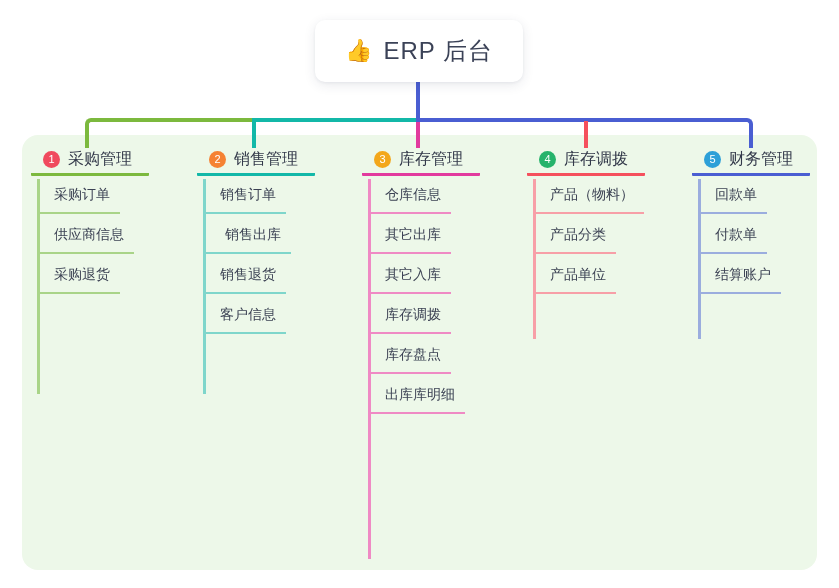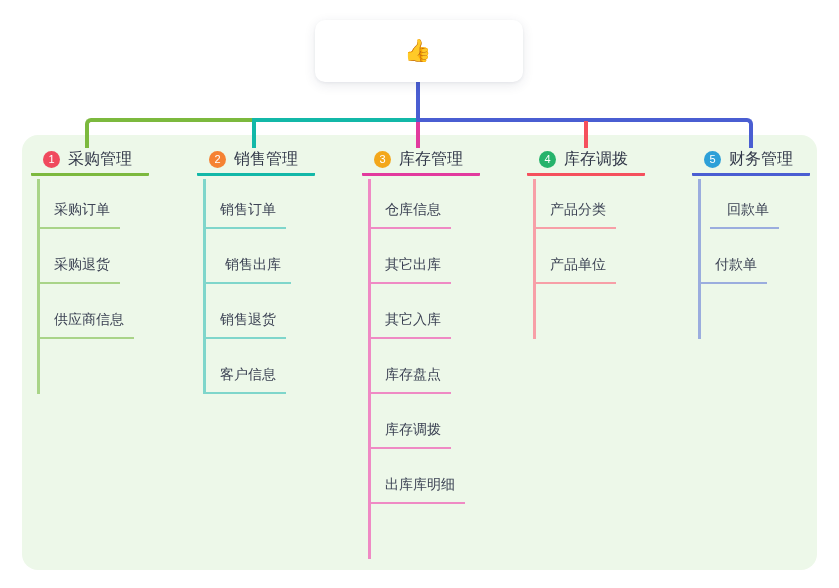--- a/index.html
+++ b/index.html
@@ -28,58 +28,59 @@
   .conn-drop-right  { left:584px; top:121px; width:4px; height:27px; background:#f5505d; }
 
   .branch { position:absolute; top:148px; width:118px; z-index:2; }
   .branch-title { display:flex; align-items:center; gap:8px; height:28px;
     padding-left:12px; padding-bottom:2px; border-bottom:3px solid #999; border-radius:1px;
     font-size:16px; font-weight:500; color:#33394a; white-space:nowrap; cursor:pointer; }
   .badge { flex:0 0 auto; width:17px; height:17px; border-radius:50%;
     color:#ffffff; font-size:11px; line-height:17px; text-align:center; font-weight:400; }
   .spine { position:absolute; left:6px; top:31px; width:3px; background:#ccc; }
   .children { position:absolute; left:6px; top:26px; }
-  .child { height:55px; display:flex; align-items:flex-end; }
+  .child { height:40px; display:flex; align-items:flex-end; }
   .child-label { display:inline-block; white-space:nowrap;
     padding:0 10px 8px 17px; border-bottom:2px solid #ccc;
     font-size:14px; color:#3c4254; cursor:pointer; }
 </style>
 </head>
 <body>
 
 <div class="canvas">
   <div class="panel"></div>
 
   <div class="conn conn-bus-left"></div>
   <div class="conn conn-bus-mid"></div>
   <div class="conn conn-bus-right"></div>
   <div class="conn conn-drop-mid"></div>
   <div class="conn conn-drop-right"></div>
   <div class="conn conn-root-drop"></div>
 
   <div class="root-card">
     <span class="root-icon">👍</span>
+    <span>ERP 后台</span>
   </div>
 
   <div id="branches">
       <div class="branch" style="left: 31px;">
         <div class="branch-title" style="border-bottom-color: rgb(124, 185, 62);">
           <span class="badge" style="background: rgb(240, 74, 94);">1</span>
           <span>采购管理</span>
         </div>
         <div class="spine" style="background: rgb(169, 212, 136); height: 215px;"></div>
         <div class="children">
           <div class="child">
             <span class="child-label" style="border-bottom-color: rgb(169, 212, 136);">采购订单</span>
           </div>
           <div class="child">
-            <span class="child-label" style="border-bottom-color: rgb(169, 212, 136);">采购退货</span>
+            <span class="child-label" style="border-bottom-color: rgb(169, 212, 136);">供应商信息</span>
           </div>
           <div class="child">
-            <span class="child-label" style="border-bottom-color: rgb(169, 212, 136);">供应商信息</span>
+            <span class="child-label" style="border-bottom-color: rgb(169, 212, 136);">采购退货</span>
           </div>
         </div>
       </div>
       <div class="branch" style="left: 197px;">
         <div class="branch-title" style="border-bottom-color: rgb(19, 184, 168);">
           <span class="badge" style="background: rgb(245, 130, 51);">2</span>
           <span>销售管理</span>
         </div>
         <div class="spine" style="background: rgb(127, 214, 203); height: 215px;"></div>
         <div class="children">
@@ -107,54 +108,60 @@
           <div class="child">
             <span class="child-label" style="border-bottom-color: rgb(239, 138, 196);">仓库信息</span>
           </div>
           <div class="child">
             <span class="child-label" style="border-bottom-color: rgb(239, 138, 196);">其它出库</span>
           </div>
           <div class="child">
             <span class="child-label" style="border-bottom-color: rgb(239, 138, 196);">其它入库</span>
           </div>
           <div class="child">
-            <span class="child-label" style="border-bottom-color: rgb(239, 138, 196);">库存盘点</span>
+            <span class="child-label" style="border-bottom-color: rgb(239, 138, 196);">库存调拨</span>
           </div>
           <div class="child">
-            <span class="child-label" style="border-bottom-color: rgb(239, 138, 196);">库存调拨</span>
+            <span class="child-label" style="border-bottom-color: rgb(239, 138, 196);">库存盘点</span>
           </div>
           <div class="child">
             <span class="child-label" style="border-bottom-color: rgb(239, 138, 196);">出库库明细</span>
           </div>
         </div>
       </div>
       <div class="branch" style="left: 527px;">
         <div class="branch-title" style="border-bottom-color: rgb(245, 80, 93);">
           <span class="badge" style="background: rgb(38, 179, 107);">4</span>
           <span>库存调拨</span>
         </div>
         <div class="spine" style="background: rgb(247, 159, 167); height: 160px;"></div>
         <div class="children">
+          <div class="child">
+            <span class="child-label" style="border-bottom-color: rgb(247, 159, 167);">产品（物料）</span>
+          </div>
           <div class="child">
             <span class="child-label" style="border-bottom-color: rgb(247, 159, 167);">产品分类</span>
           </div>
           <div class="child">
             <span class="child-label" style="border-bottom-color: rgb(247, 159, 167);">产品单位</span>
           </div>
         </div>
       </div>
       <div class="branch" style="left: 692px;">
         <div class="branch-title" style="border-bottom-color: rgb(74, 94, 210);">
           <span class="badge" style="background: rgb(45, 160, 216);">5</span>
           <span>财务管理</span>
         </div>
         <div class="spine" style="background: rgb(155, 173, 222); height: 160px;"></div>
         <div class="children">
           <div class="child">
-            <span class="child-label" style="border-bottom-color: rgb(155, 173, 222); margin-left: 12px;">回款单</span>
+            <span class="child-label" style="border-bottom-color: rgb(155, 173, 222);">回款单</span>
           </div>
           <div class="child">
             <span class="child-label" style="border-bottom-color: rgb(155, 173, 222);">付款单</span>
+          </div>
+          <div class="child">
+            <span class="child-label" style="border-bottom-color: rgb(155, 173, 222);">结算账户</span>
           </div>
         </div>
       </div>
     </div>
 </div>
 
 </body></html>

